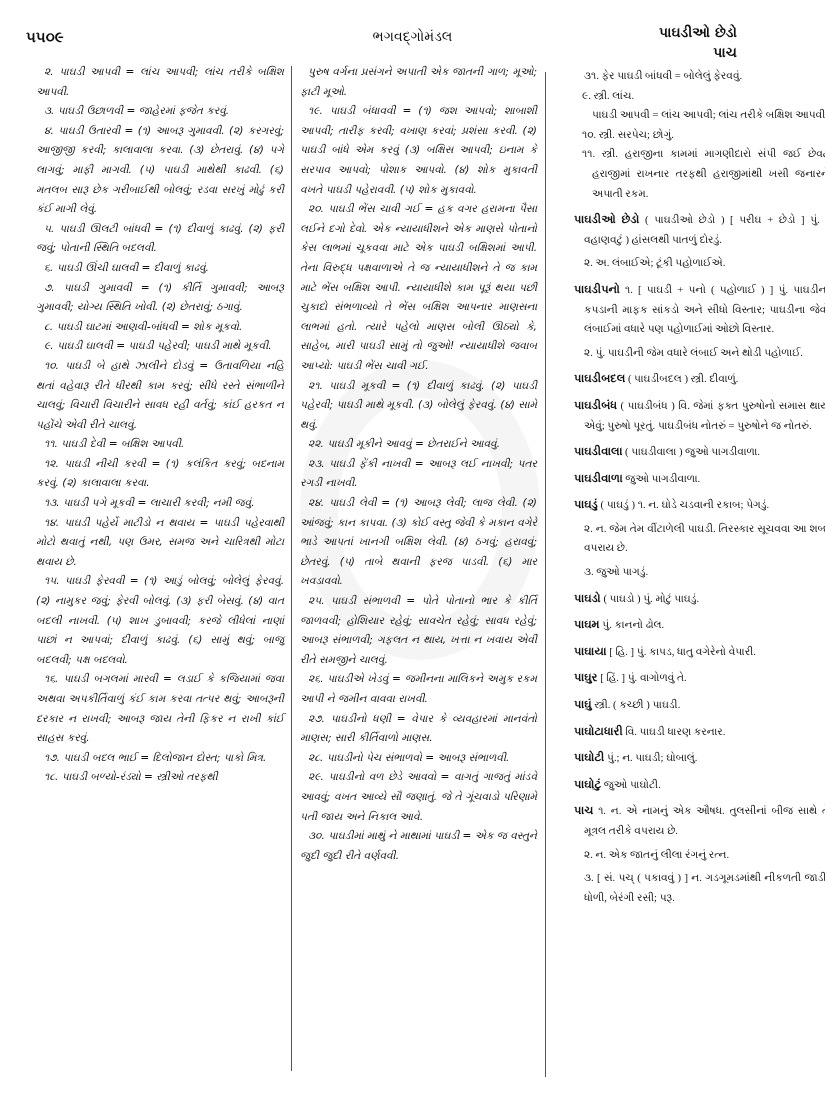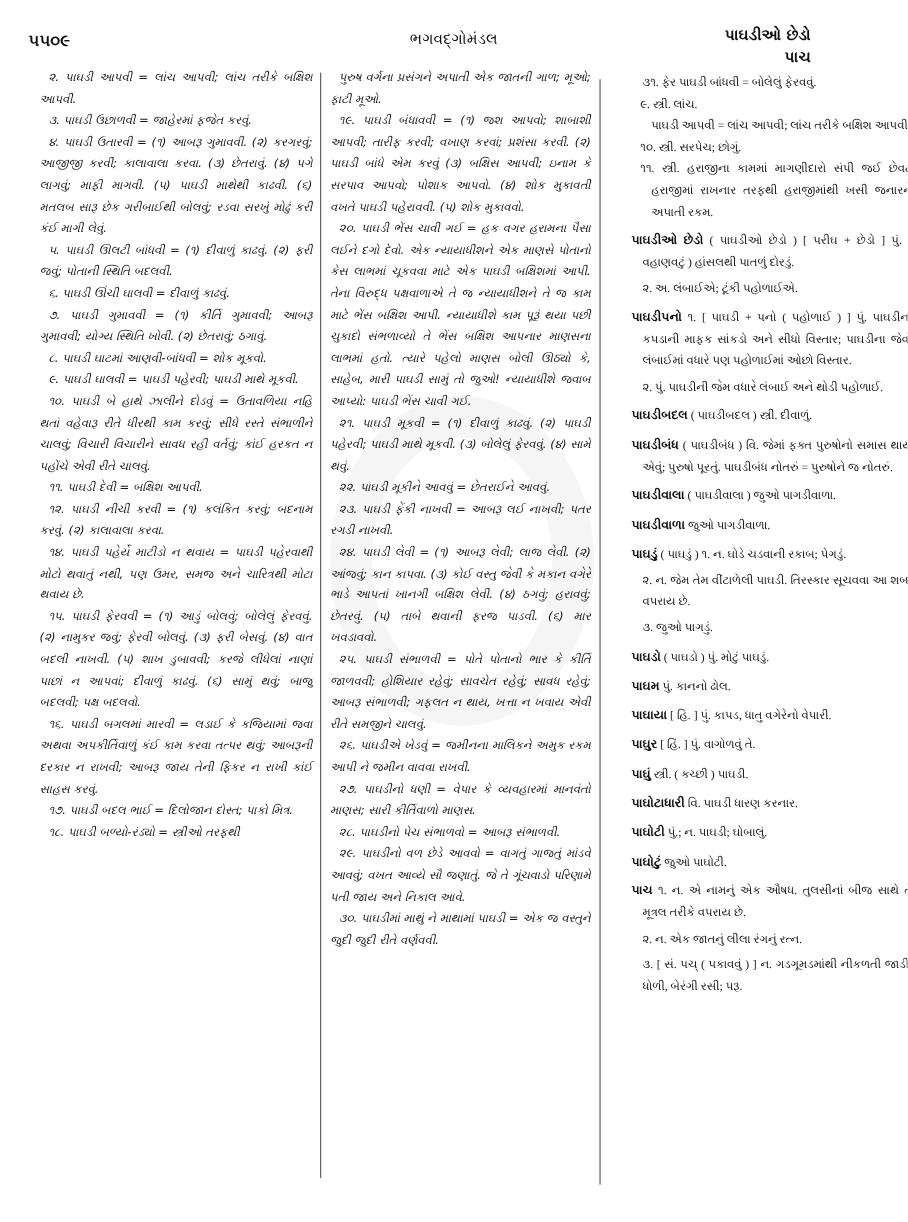--- a/index.html
+++ b/index.html
@@ -51,20 +51,21 @@
     <p class="entry">૩. પાઘડી ઉછાળવી = જાહેરમાં ફજેત કરવું.</p>
     <p class="entry">૪. પાઘડી ઉતારવી = (૧) આબરૂ ગુમાવવી. (૨) કરગરવું; આજીજી કરવી; કાલાવાલા કરવા. (૩) છેતરાવું. (૪) પગે લાગવું; માફી માગવી. (૫) પાઘડી માથેથી કાઢવી. (૬) મતલબ સારૂ છેક ગરીબાઈથી બોલવું; રડવા સરખું મોઢું કરી કંઈ માગી લેવું.</p>
     <p class="entry">૫. પાઘડી ઊલટી બાંધવી = (૧) દીવાળું કાઢવું. (૨) ફરી જવું; પોતાની સ્થિતિ બદલવી.</p>
     <p class="entry">૬. પાઘડી ઊંચી ઘાલવી = દીવાળું કાઢવું.</p>
     <p class="entry">૭. પાઘડી ગુમાવવી = (૧) કીર્તિ ગુમાવવી; આબરૂ ગુમાવવી; યોગ્ય સ્થિતિ ખોવી. (૨) છેતરાવું; ઠગાવું.</p>
     <p class="entry">૮. પાઘડી ઘાટમાં આણવી-બાંધવી = શોક મૂકવો.</p>
     <p class="entry">૯. પાઘડી ઘાલવી = પાઘડી પહેરવી; પાઘડી માથે મૂકવી.</p>
     <p class="entry">૧૦. પાઘડી બે હાથે ઝાલીને દોડવું = ઉતાવળિયા નહિ થતાં વહેવારૂ રીતે ધીરથી કામ કરવું; સીધે રસ્તે સંભાળીને ચાલવું; વિચારી વિચારીને સાવધ રહી વર્તવું; કાંઈ હરકત ન પહોંચે એવી રીતે ચાલવું.</p>
     <p class="entry">૧૧. પાઘડી દેવી = બક્ષિશ આપવી.</p>
     <p class="entry">૧૨. પાઘડી નીચી કરવી = (૧) કલંકિત કરવું; બદનામ કરવું. (૨) કાલાવાલા કરવા.</p>
+    <p class="entry">૧૩. પાઘડી પગે મૂકવી = લાચારી કરવી; નમી જવું.</p>
     <p class="entry">૧૪. પાઘડી પહેર્યે માટીડો ન થવાય = પાઘડી પહેરવાથી મોટો થવાતું નથી, પણ ઉમર, સમજ અને ચારિત્રથી મોટા થવાય છે.</p>
     <p class="entry">૧૫. પાઘડી ફેરવવી = (૧) આડું બોલવું; બોલેલું ફેરવવું. (૨) નામુકર જવું; ફેરવી બોલવું. (૩) ફરી બેસવું. (૪) વાત બદલી નાખવી. (૫) શાખ ડુબાવવી; કરજે લીધેલાં નાણાં પાછાં ન આપવાં; દીવાળું કાઢવું. (૬) સામું થવું; બાજુ બદલવી; પક્ષ બદલવો.</p>
     <p class="entry">૧૬. પાઘડી બગલમાં મારવી = લડાઈ કે કજિયામાં જવા અથવા અપકીર્તિવાળું કંઈ કામ કરવા તત્પર થવું; આબરૂની દરકાર ન રાખવી; આબરૂ જાય તેની ફિકર ન રાખી કાંઈ સાહસ કરવું.</p>
     <p class="entry">૧૭. પાઘડી બદલ ભાઈ = દિલોજાન દોસ્ત; પાકો મિત્ર.</p>
     <p class="entry">૧૮. પાઘડી બળ્યો-રંડ્યો = સ્ત્રીઓ તરફથી</p>
   </div>
 <div class="col col2" id="col2">
     <p class="entry">પુરુષ વર્ગના પ્રસંગને અપાતી એક જાતની ગાળ; મૂઓ; ફાટી મૂઓ.</p>
     <p class="entry">૧૯. પાઘડી બંધાવવી = (૧) જશ આપવો; શાબાશી આપવી; તારીફ કરવી; વખાણ કરવાં; પ્રશંસા કરવી. (૨) પાઘડી બાંધે એમ કરવું (૩) બક્ષિસ આપવી; ઇનામ કે સરપાવ આપવો; પોશાક આપવો. (૪) શોક મુકાવતી વખતે પાઘડી પહેરાવવી. (૫) શોક મુકાવવો.</p>
     <p class="entry">૨૦. પાઘડી ભેંસ ચાવી ગઈ = હક વગર હરામના પૈસા લઈને દગો દેવો. એક ન્યાયાધીશને એક માણસે પોતાનો કેસ લાભમાં ચૂકવવા માટે એક પાઘડી બક્ષિશમાં આપી. તેના વિરુદ્ધ પક્ષવાળાએ તે જ ન્યાયાધીશને તે જ કામ માટે ભેંસ બક્ષિશ આપી. ન્યાયાધીશે કામ પૂરૂં થયા પછી ચુકાદો સંભળાવ્યો તે ભેંસ બક્ષિશ આપનાર માણસના લાભમાં હતો. ત્યારે પહેલો માણસ બોલી ઊઠ્યો કે, સાહેબ, મારી પાઘડી સામું તો જુઓ! ન્યાયાધીશે જવાબ આપ્યો: પાઘડી ભેંસ ચાવી ગઈ.</p>

